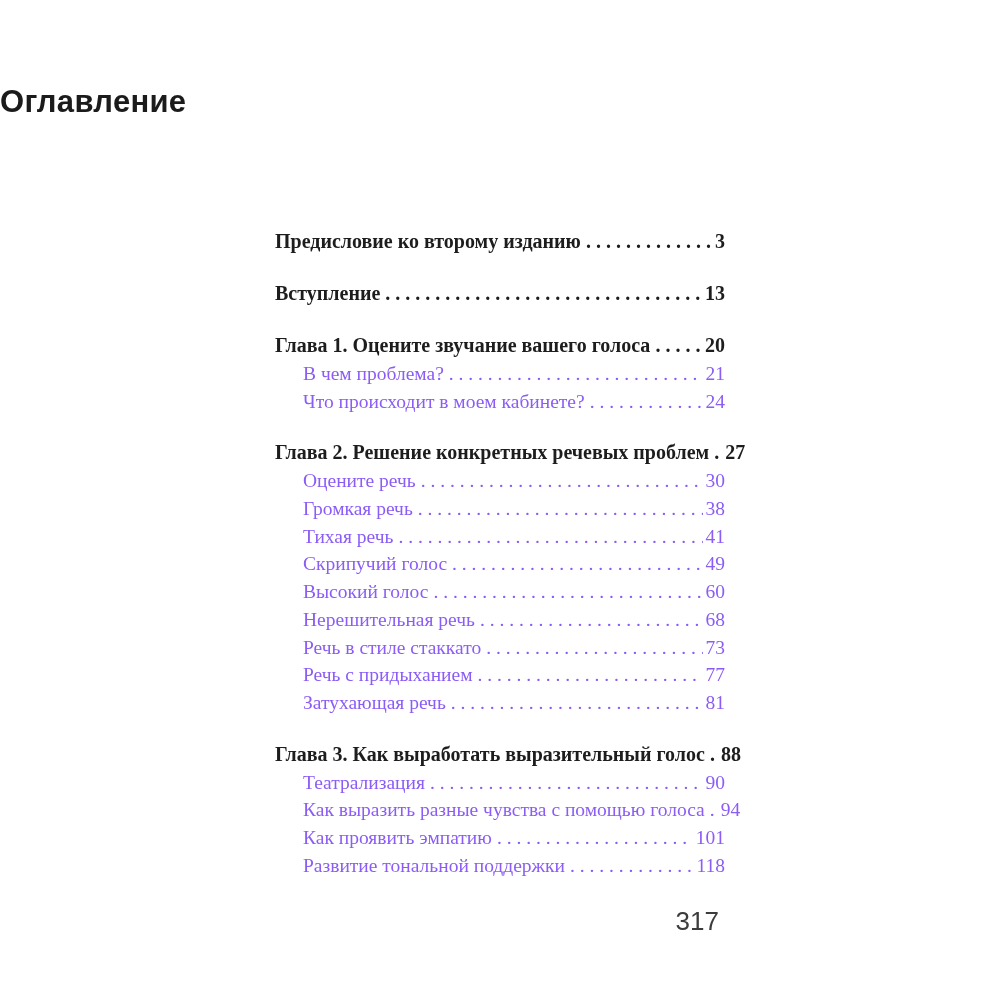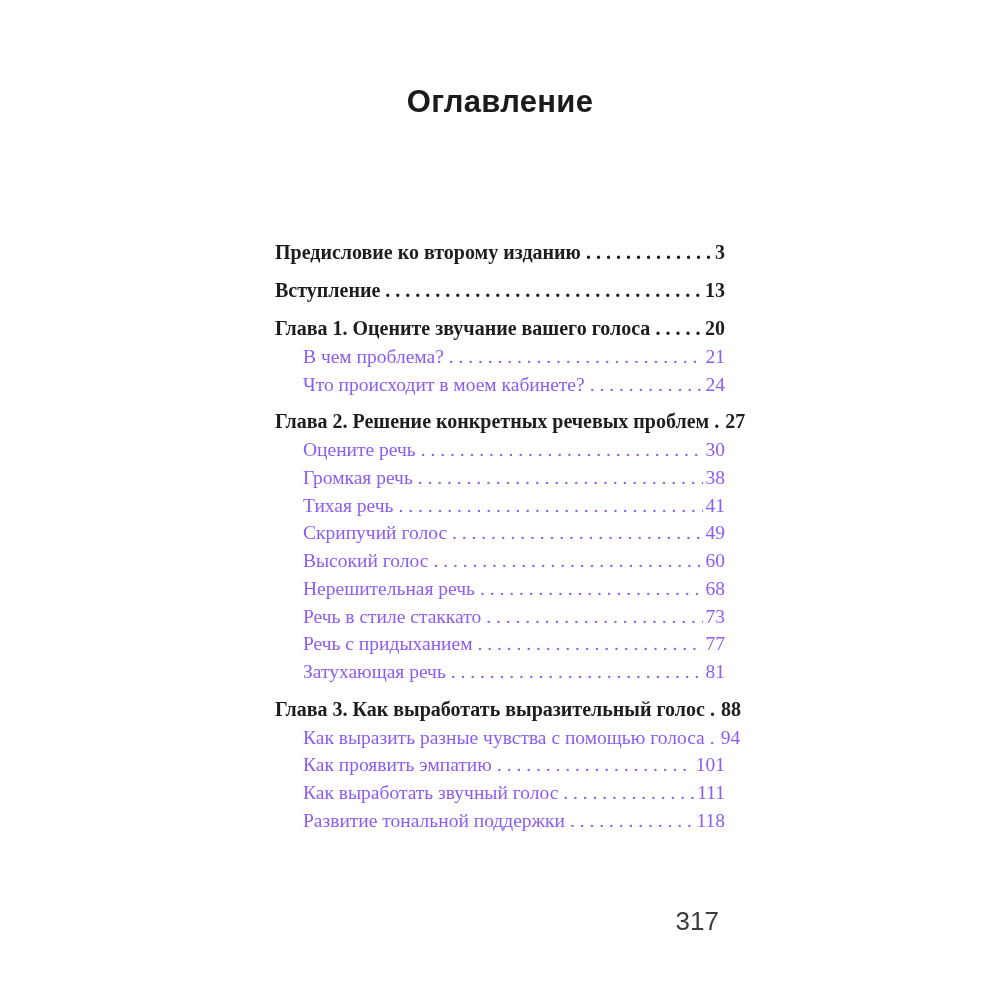--- a/index.html
+++ b/index.html
@@ -13,50 +13,50 @@
     position: relative;
     font-family: "Liberation Serif", serif;
     color: #2e2e2e;
     overflow: hidden;
   }
   .page-title {
     position: absolute;
     top: 84px;
     left: 0;
     width: 1000px;
-    text-align: center;
+    text-align: left;
     font-family: "Liberation Sans", sans-serif;
     font-weight: 700;
     font-size: 31px;
     color: #1b1b1b;
     letter-spacing: 0.3px;
   }
   .toc {
     position: absolute;
     left: 275px;
-    top: 238px;
+    top: 227px;
     width: 450px;
   }
   .toc-row {
     display: flex;
     align-items: baseline;
     box-sizing: border-box;
     width: 100%;
     height: 27.7px;
     line-height: 27.7px;
     font-size: 19.5px;
     color: #8b5cf6;
   }
   .toc-row.bold {
     font-weight: 700;
     font-size: 20px;
     color: #1d1d1d;
     height: 29px;
     line-height: 29px;
-    margin-top: 9px;
+    margin-top: 23px;
   }
   .toc-row.bold:first-child {
     margin-top: 0;
   }
   .toc-row.sub {
     padding-left: 28px;
   }
   .toc-label {
     flex: 0 0 auto;
     white-space: nowrap;
@@ -164,33 +164,33 @@
       <span class="toc-label">Затухающая речь</span>
       <span class="toc-dots"></span>
       <span class="toc-page">81</span>
     </div>
     <div class="toc-row bold">
       <span class="toc-label">Глава 3. Как выработать выразительный голос</span>
       <span class="toc-dots"></span>
       <span class="toc-page">88</span>
     </div>
     <div class="toc-row sub">
+      <span class="toc-label">Театрализация</span>
+      <span class="toc-dots"></span>
+      <span class="toc-page">90</span>
+    </div>
+    <div class="toc-row sub">
       <span class="toc-label">Как выразить разные чувства с помощью голоса</span>
       <span class="toc-dots"></span>
       <span class="toc-page">94</span>
     </div>
     <div class="toc-row sub">
       <span class="toc-label">Как проявить эмпатию</span>
       <span class="toc-dots"></span>
       <span class="toc-page">101</span>
-    </div>
-    <div class="toc-row sub">
-      <span class="toc-label">Как выработать звучный голос</span>
-      <span class="toc-dots"></span>
-      <span class="toc-page">111</span>
     </div>
     <div class="toc-row sub">
       <span class="toc-label">Развитие тональной поддержки</span>
       <span class="toc-dots"></span>
       <span class="toc-page">118</span>
     </div>
   </div>
 
 <div class="page-footer">317</div>
 

